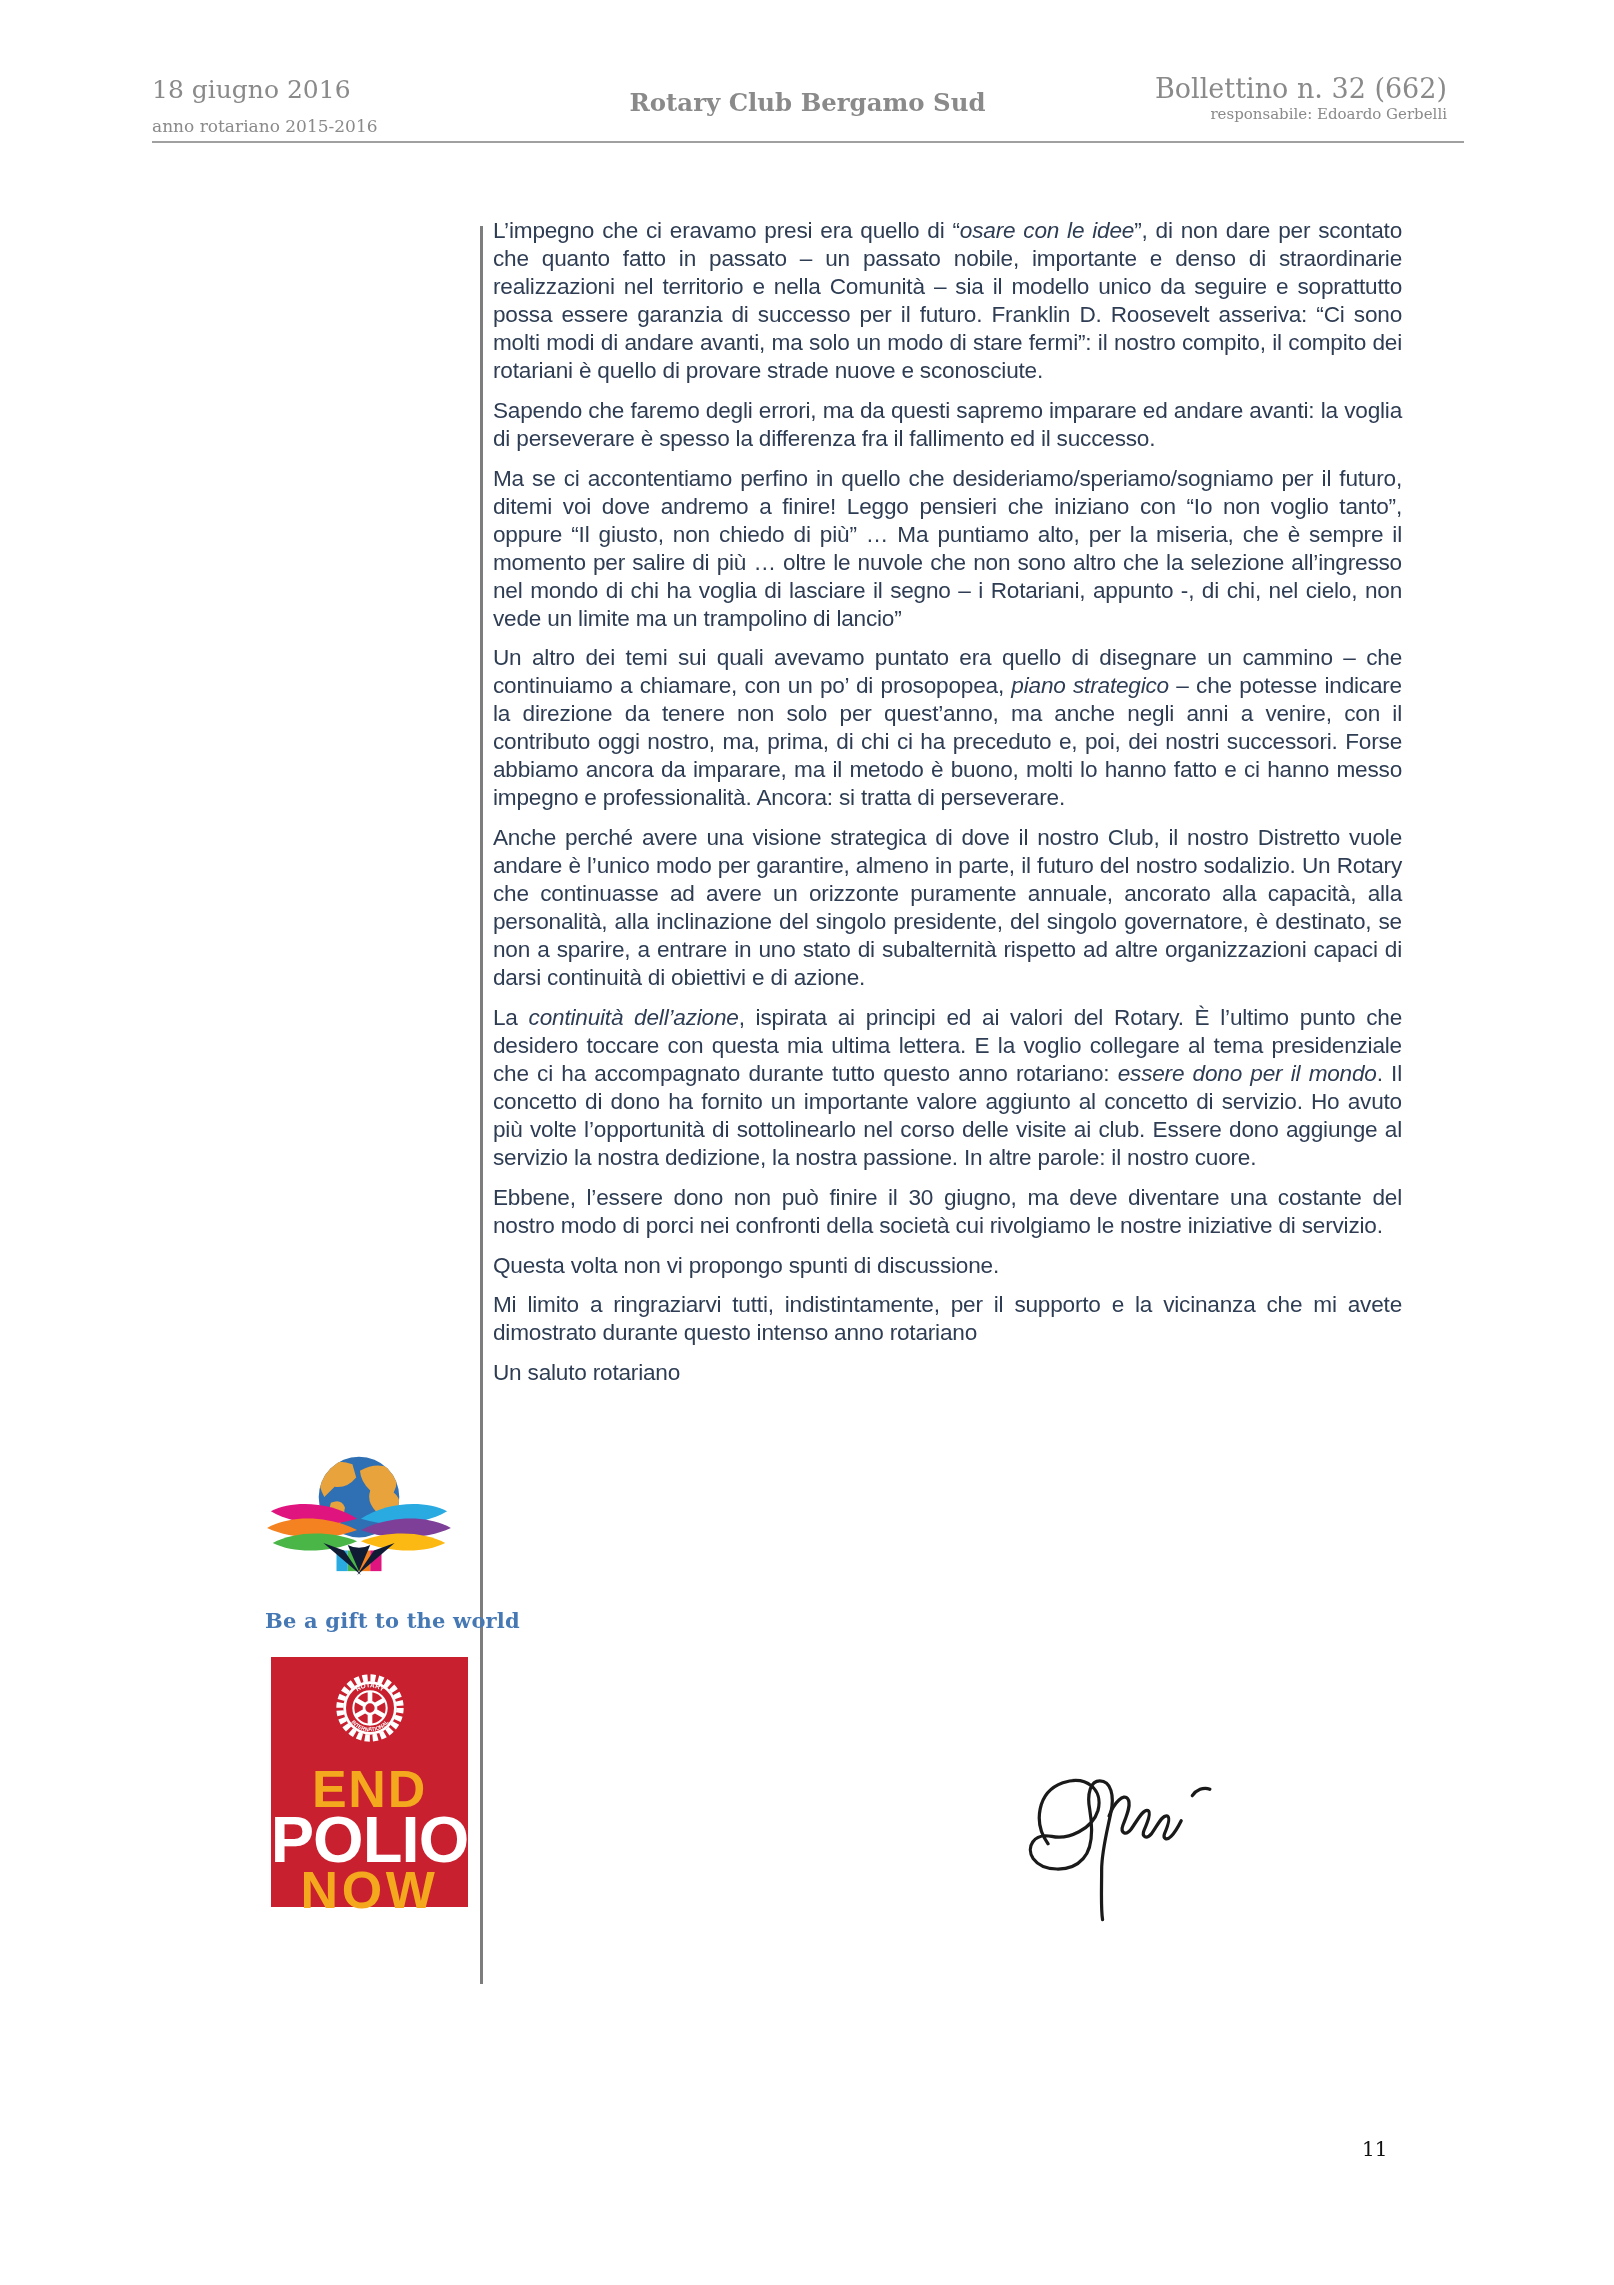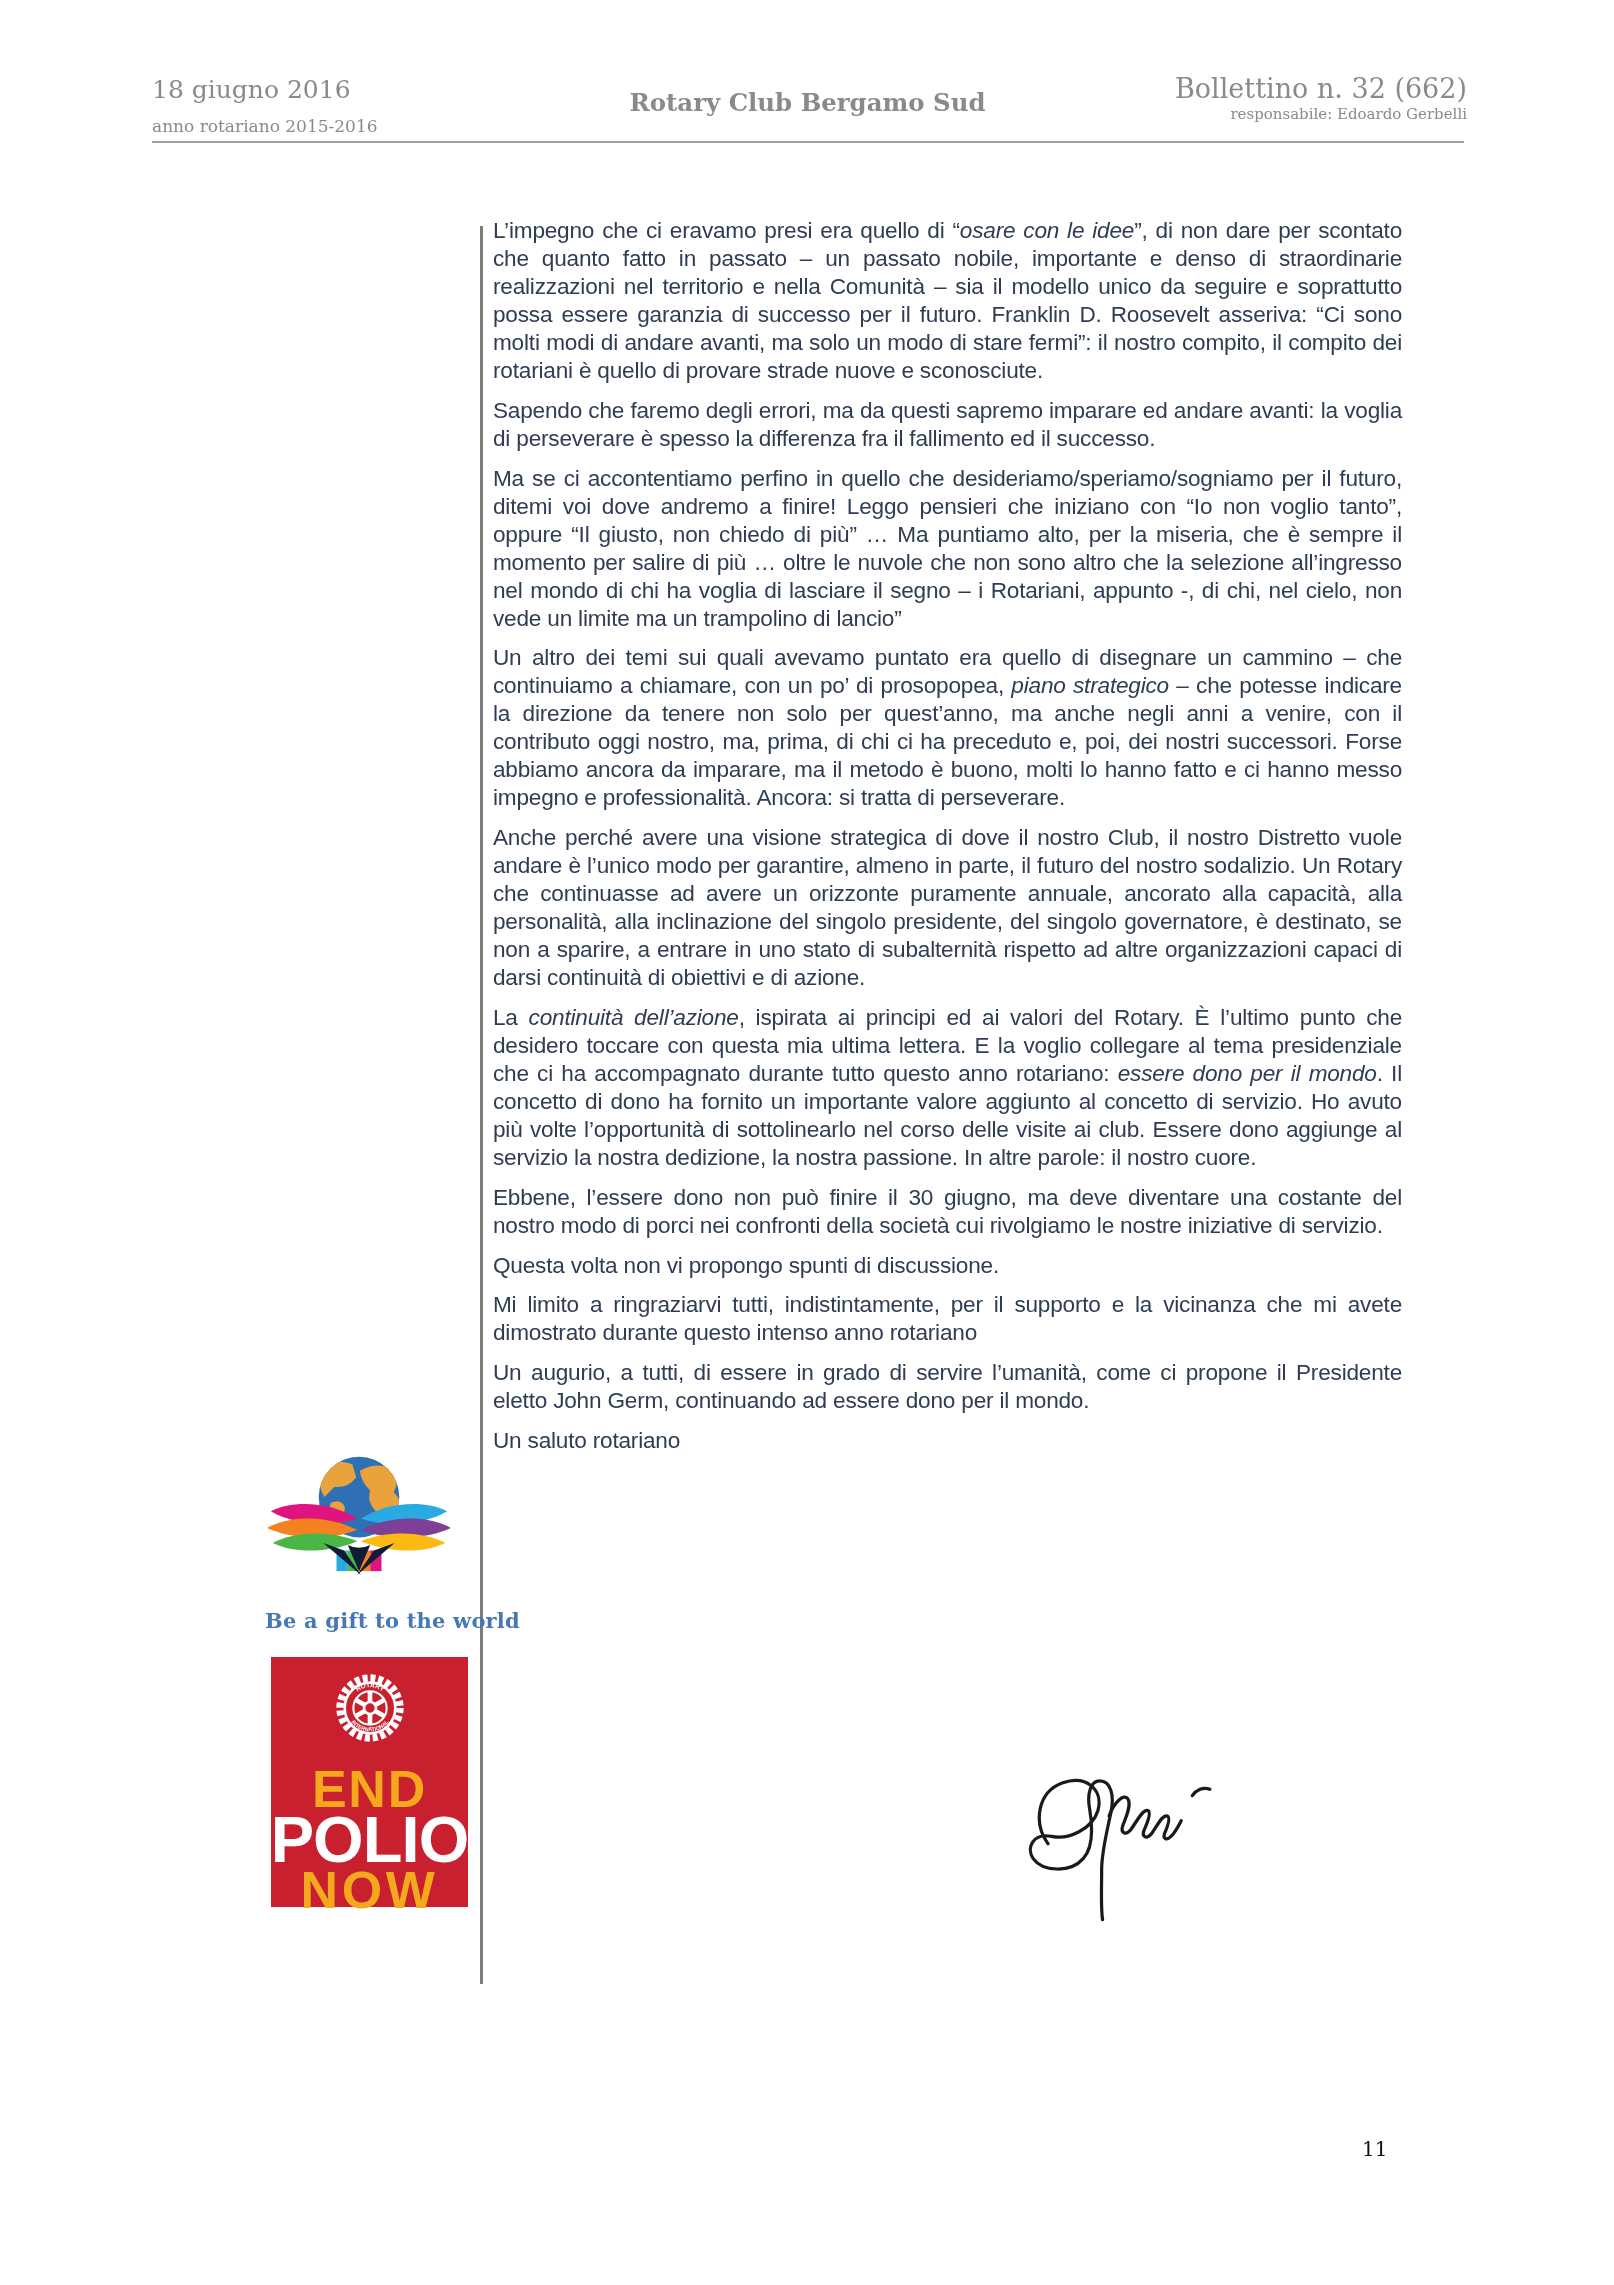--- a/index.html
+++ b/index.html
@@ -8,21 +8,21 @@
     font-family:"Liberation Sans",sans-serif;overflow:hidden;
   }
   
   .h-left{position:absolute;left:152px;top:76px;color:var(--header-gray);font-family:"DejaVu Serif",serif;}
   .h-date{font-size:25px;line-height:27px;}
   .h-anno{font-size:17px;line-height:20px;margin-top:13px;}
   .h-center{
     position:absolute;left:0;right:0;top:88px;text-align:center;
     font-family:"DejaVu Serif",serif;font-weight:bold;font-size:24.4px;color:var(--header-gray);
   }
-  .h-right{position:absolute;right:148px;top:74px;text-align:right;color:var(--header-gray);font-family:"DejaVu Serif",serif;}
+  .h-right{position:absolute;right:168px;top:74px;text-align:right;color:var(--header-gray);font-family:"DejaVu Serif",serif;}
   .h-bul{font-size:27px;line-height:29px;}
   .h-resp{font-size:15px;line-height:20px;margin-top:0.9px;}
   .h-rule{position:absolute;left:152px;top:141px;width:1312px;height:1.8px;background:var(--rule-gray);}
   
   .v-rule{position:absolute;left:480px;top:226px;width:2.7px;height:1758px;background:var(--divider-gray);}
   .article{
     position:absolute;left:493px;top:217px;width:909px;
     text-align:justify;font-size:22.6px;line-height:28px;letter-spacing:-0.2px;
     color:var(--body-text);
   }
@@ -79,21 +79,20 @@
   <main class="article">
       <p><span>L’impegno che ci eravamo presi era quello di “</span><span class="it">osare con le idee</span><span>”, di non dare per scontato che quanto fatto in passato – un passato nobile, importante e denso di straordinarie realizzazioni nel territorio e nella Comunità – sia il modello unico da seguire e soprattutto possa essere garanzia di successo per il futuro. Franklin D. Roosevelt asseriva: “Ci sono molti modi di andare avanti, ma solo un modo di stare fermi”: il nostro compito, il compito dei rotariani è quello di provare strade nuove e sconosciute.</span></p>
       <p><span>Sapendo che faremo degli errori, ma da questi sapremo imparare ed andare avanti: la voglia di perseverare è spesso la differenza fra il fallimento ed il successo.</span></p>
       <p><span>Ma se ci accontentiamo perfino in quello che desideriamo/speriamo/sogniamo per il futuro, ditemi voi dove andremo a finire! Leggo pensieri che iniziano con “Io non voglio tanto”, oppure “Il giusto, non chiedo di più” … Ma puntiamo alto, per la miseria, che è sempre il momento per salire di più … oltre le nuvole che non sono altro che la selezione all’ingresso nel mondo di chi ha voglia di lasciare il segno – i Rotariani, appunto -, di chi, nel cielo, non vede un limite ma un trampolino di lancio”</span></p>
       <p><span>Un altro dei temi sui quali avevamo puntato era quello di disegnare un cammino – che continuiamo a chiamare, con un po’ di prosopopea, </span><span class="it">piano strategico</span><span> – che potesse indicare la direzione da tenere non solo per quest’anno, ma anche negli anni a venire, con il contributo oggi nostro, ma, prima, di chi ci ha preceduto e, poi, dei nostri successori. Forse abbiamo ancora da imparare, ma il metodo è buono, molti lo hanno fatto e ci hanno messo impegno e professionalità. Ancora: si tratta di perseverare.</span></p>
       <p><span>Anche perché avere una visione strategica di dove il nostro Club, il nostro Distretto vuole andare è l’unico modo per garantire, almeno in parte, il futuro del nostro sodalizio. Un Rotary che continuasse ad avere un orizzonte puramente annuale, ancorato alla capacità, alla personalità, alla inclinazione del singolo presidente, del singolo governatore, è destinato, se non a sparire, a entrare in uno stato di subalternità rispetto ad altre organizzazioni capaci di darsi continuità di obiettivi e di azione.</span></p>
       <p><span>La </span><span class="it">continuità dell’azione</span><span>, ispirata ai principi ed ai valori del Rotary. È l’ultimo punto che desidero toccare con questa mia ultima lettera. E la voglio collegare al tema presidenziale che ci ha accompagnato durante tutto questo anno rotariano: </span><span class="it">essere dono per il mondo</span><span>. Il concetto di dono ha fornito un importante valore aggiunto al concetto di servizio. Ho avuto più volte l’opportunità di sottolinearlo nel corso delle visite ai club. Essere dono aggiunge al servizio la nostra dedizione, la nostra passione. In altre parole: il nostro cuore.</span></p>
       <p><span>Ebbene, l’essere dono non può finire il 30 giugno, ma deve diventare una costante del nostro modo di porci nei confronti della società cui rivolgiamo le nostre iniziative di servizio.</span></p>
       <p><span>Questa volta non vi propongo spunti di discussione.</span></p>
       <p><span>Mi limito a ringraziarvi tutti, indistintamente, per il supporto e la vicinanza che mi avete dimostrato durante questo intenso anno rotariano</span></p>
-      <p><span>Un augurio, a tutti, di essere in grado di servire l’umanità, come ci propone il Presidente eletto John Germ, continuando ad essere dono per il mondo.</span></p>
       <p><span>Un saluto rotariano</span></p>
     </main>
 
   <div class="gift">
     <svg viewBox="0 0 200 160" aria-hidden="true">
       <defs>
           <clipPath id="globeClip">
             <circle cx="100" cy="47" r="43"></circle>
           </clipPath>
         </defs>

